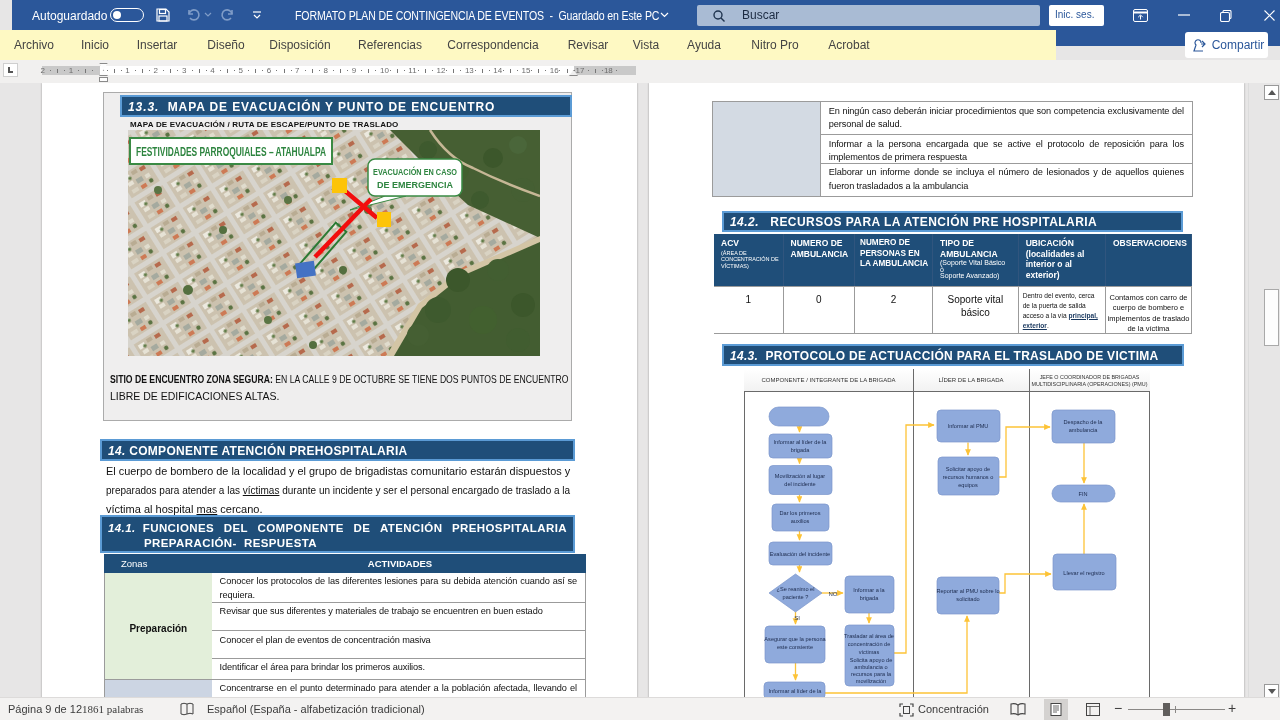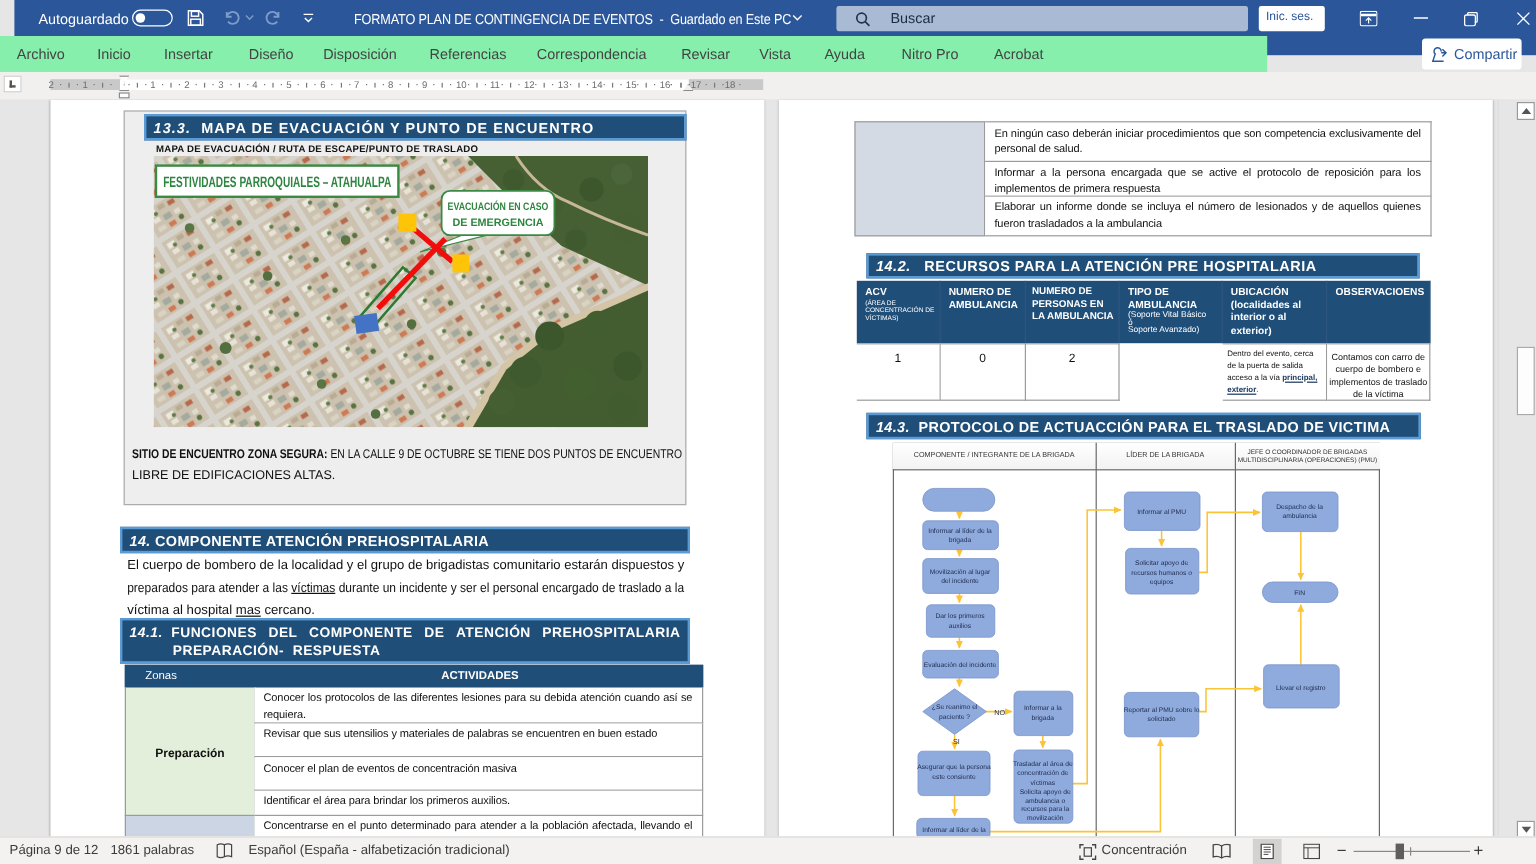--- a/index.html
+++ b/index.html
@@ -5,21 +5,21 @@
   * { margin:0; padding:0; box-sizing:border-box; }
   html,body { width:1280px; height:720px; overflow:hidden; }
   body { font-family:"Liberation Sans", sans-serif; background:#e7e6e6; position:relative; }
   .abs { position:absolute; }
 
   
   #titlebar { position:absolute; left:12px; top:0; width:1280px; height:46px; background:#2b579a; color:#fff; }
   #titlebar .t { position:absolute; font-size:12px; color:#fff; top:9px; white-space:nowrap; }
 
   
-  #menubar { position:absolute; left:0; top:30px; width:1056px; height:30px; background:#86efac; }
+  #menubar { position:absolute; left:0; top:30px; width:1056px; height:30px; background:#fef9c3; }
   #menubar .mi { position:absolute; top:8px; font-size:12px; color:#444; white-space:nowrap; transform:translateX(-50%); }
 
   
   #rulerzone { position:absolute; left:0; top:60px; width:1280px; height:20px; background:#f3f2f1; }
 
   
   #workspace { position:absolute; left:0; top:83px; width:1280px; height:614px; background:#e7e6e6; overflow:hidden; }
   .page { position:absolute; top:0px; width:595px; height:640px; background:#fff; box-shadow:0 0 2px rgba(0,0,0,0.35); }
   #pageL { left:42px; }
   #pageR { left:649px; }
@@ -327,21 +327,21 @@
     <div class="abs" style="left:62px; top:471px; width:482px; height:18.5px; background:#1f4e79; border:1px solid #1f4e79;">
       <div class="abs" style="left:16px; top:3px; width:108px; text-align:left; color:#fff; font-weight:normal; font-size:9.5px;">Zonas</div>
       <div class="abs" style="left:108px; top:3px; width:374px; text-align:center; color:#fff; font-weight:bold; font-size:9.5px;">ACTIVIDADES</div>
     </div>
     <div class="abs" style="left:62px; top:489.5px; width:108.6px; height:107.5px; background:#e3efda; border:1px solid #9b9b9b; border-top:none;">
       <div class="abs" style="left:0; top:50px; width:100%; text-align:center; font-weight:bold; font-size:10px; color:#111;">Preparación</div>
     </div>
     <div class="abs" style="left:62px; top:597px; width:108.6px; height:60px; background:#ccd5e3; border:1px solid #9b9b9b; border-top:none;"></div>
     <div class="acts abs" style="left:169.6px; top:489.5px; width:374.4px;">
       <div style="height:30px;">Conocer los protocolos de las diferentes lesiones para su debida atención cuando así se requiera.</div>
-      <div style="height:28.5px;">Revisar que sus utensilios y materiales de palabras se encuentren en buen estado</div>
+      <div style="height:28.5px;">Revisar que sus diferentes y materiales de trabajo se encuentren en buen estado</div>
       <div style="height:27.6px;">Conocer el plan de eventos de concentración masiva</div>
       <div style="height:21.4px;">Identificar el área para brindar los primeros auxilios.</div>
       <div style="height:40px;">Concentrarse en el punto determinado para atender a la población afectada, llevando el botiquín de Primeros Auxilios e instalar el (puesto de socorro)</div>
     </div>
   </div>
   <div class="page" id="pageR">
 
     <div class="abs" style="left:63px; top:18px; width:108.7px; height:95.7px; background:#d3dae3; border:1px solid #9b9b9b;"></div>
     <div class="acts abs" style="left:171.7px; top:18px; width:372.3px;">
       <div style="height:34px; border-top:1px solid #9b9b9b;">En ningún caso deberán iniciar procedimientos que son competencia exclusivamente del personal de salud.</div>
@@ -367,20 +367,21 @@
       </div>
     <div class="t142h abs" style="left:369.7px; top:151px; width:87.3px;">
         <b>UBICACIÓN<br>(localidades al<br>interior o al<br>exterior)</b>
       </div>
     <div class="t142h abs" style="left:457px; top:151px; width:86px;">
         <b>OBSERVACIOENS</b>
       </div>
     <div class="t142d abs" style="left:65px; top:202.7px; width:69.6px;">1</div>
     <div class="t142d abs" style="left:134.6px; top:202.7px; width:71.4px;">0</div>
     <div class="t142d abs" style="left:206px; top:202.7px; width:78px;">2</div>
+    <div class="t142d abs" style="left:284px; top:202.7px; width:85.7px;">Soporte vital<br>básico</div>
     <div class="t142d abs" style="left:369.7px; top:202.7px; width:87.3px; font-size:6.6px; text-align:left; padding:4px 2px 0 4px; line-height:10px;">Dentro del evento, cerca<br>de la puerta de salida<br>acceso a la vía <b style="color:#17365d;"><u>principal,</u></b><br><b style="color:#17365d;"><u>exterior</u></b>.</div>
     <div class="t142d abs" style="left:457px; top:202.7px; width:86px; font-size:7.5px; padding:6px 1px 0 1px; line-height:10.5px;">Contamos con carro de<br>cuerpo de bombero e<br>implementos de traslado<br>de la víctima</div>
 
     <div class="bluehead" style="left:73px; top:261px; width:462px; height:22px; font-size:12px; letter-spacing:0.3px; padding:3px 0 0 6px;"><i>14.3.</i>&nbsp; PROTOCOLO DE ACTUACCIÓN PARA EL TRASLADO DE VICTIMA</div>
 
     <div class="abs" style="left:95px; top:286px; width:406px; height:330px; border:1px solid #6a6a6a; background:#fff;"></div>
     <div class="abs" style="left:95px; top:286px; width:406px; height:23px; border-bottom:1px solid #6a6a6a; background:linear-gradient(#ffffff,#f2f2f2);"></div>
     <div class="fch abs" style="left:95px; top:286px; width:169px;">COMPONENTE / INTEGRANTE DE LA BRIGADA</div>
     <div class="fch abs" style="left:264px; top:286px; width:116px;">LÍDER DE LA BRIGADA</div>
     <div class="fch abs" style="left:380px; top:286px; width:121px; font-size:5.4px; padding-top:5px;">JEFE O COORDINADOR DE BRIGADAS<br>MULTIDISCIPLINARIA (OPERACIONES) (PMU)</div>
@@ -470,21 +471,21 @@
     <div class="abs" style="left:3px; top:4px; width:0; height:0; border-left:4px solid transparent; border-right:4px solid transparent; border-bottom:5px solid #555;"></div>
   </div>
   <div class="abs" style="left:1264px; top:206px; width:15px; height:57px; background:#fdfdfd; border:1px solid #a9a9a9;"></div>
   <div class="abs" style="left:1264px; top:601px; width:15px; height:15px; background:#fff; border:1px solid #999;">
     <div class="abs" style="left:3px; top:4px; width:0; height:0; border-left:4px solid transparent; border-right:4px solid transparent; border-top:5px solid #555;"></div>
   </div>
 </div>
 
 <div id="statusbar">
   <span style="left:8px;">Página 9 de 12</span>
-  <span style="left:92px;">1861 palabras</span>
+  <span style="left:82px;font-family:Liberation Serif, serif;">1861 palabras</span>
   <svg class="abs" style="left:180px; top:4px;" width="15" height="15" viewBox="0 0 15 15">
     <path d="M1 2 q3 -1.5 6 0 q3 -1.5 6 0 v10 q-3 -1.5 -6 0 q-3 1.5 -6 0 z" fill="none" stroke="#444" stroke-width="1"></path>
     <path d="M7 2 v10" stroke="#444" stroke-width="1"></path>
   </svg>
   <span style="left:207px;">Español (España - alfabetización tradicional)</span>
   <svg class="abs" style="left:899px; top:5px;" width="15" height="14" viewBox="0 0 15 14">
     <path d="M1 4 v-3 h3 M11 1 h3 v3 M14 10 v3 h-3 M4 13 h-3 v-3" fill="none" stroke="#444" stroke-width="1.2"></path>
     <rect x="4.5" y="3.5" width="6" height="7" fill="none" stroke="#444" stroke-width="1"></rect>
   </svg>
   <span style="left:918px;">Concentración</span>

